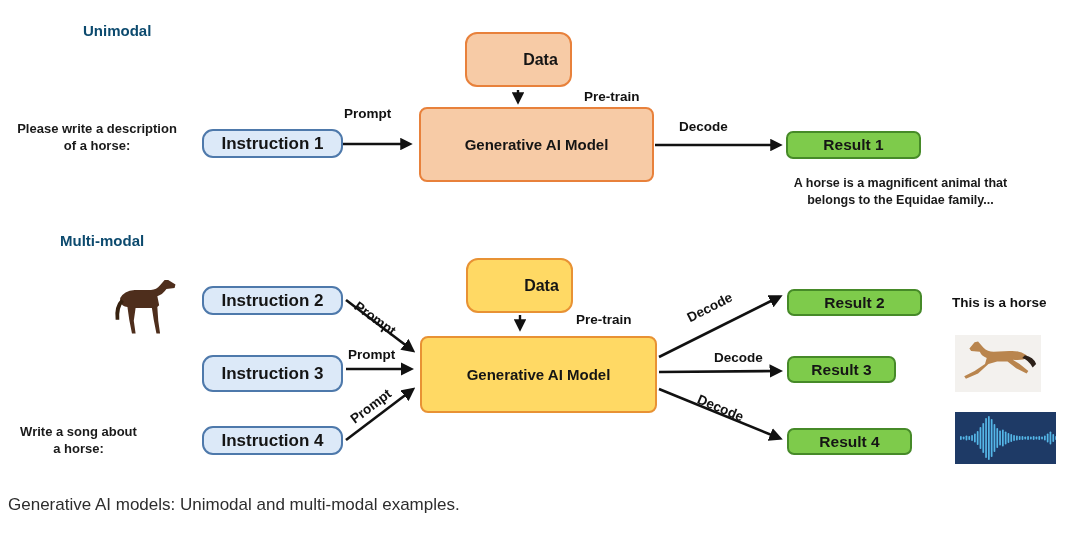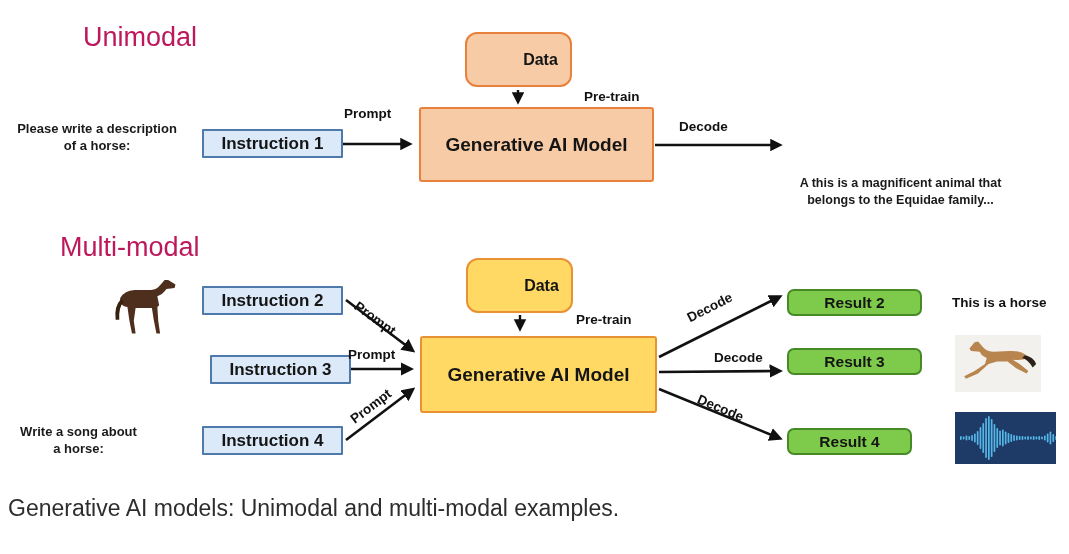--- a/index.html
+++ b/index.html
@@ -3,33 +3,33 @@
 <meta charset="utf-8">
 <style>
   html,body { margin:0; padding:0; background:#ffffff; font-family:"Liberation Sans", sans-serif; }
   .canvas { position:relative; width:1069px; height:554px; background:#ffffff; overflow:hidden; }
   .overlay { position:absolute; left:0; top:0; width:1069px; height:554px; pointer-events:none; }
 
   .box { position:absolute; box-sizing:border-box; display:flex; align-items:center; justify-content:center;
          font-weight:700; color:#151515; text-align:center; }
   .peach  { background:var(--peach-fill,#F7CBA6);  border:2.5px solid var(--orange-border,#E8813B); }
   .yellow { background:var(--yellow-fill,#FFD964); border:2.5px solid var(--yellow-border,#E89234); }
-  .blue   { background:var(--blue-fill,#DCE9F8);   border:2.5px solid var(--blue-border,#4E79AB); border-radius:1px; }
+  .blue   { background:var(--blue-fill,#DCE9F8);   border:2.5px solid var(--blue-border,#4E79AB); border-radius:11px; }
   .green  { background:var(--green-fill,#7ECB4B);  border:2.5px solid var(--green-border,#468A28); border-radius:7px; }
   .data-box  { border-radius:12px; font-size:16px;padding-left:44px; }
-  .model-box { border-radius:3px; font-size:19px; }
+  .model-box { border-radius:8px; font-size:15px; }
   .instr  { font-size:17px; }
   .result { font-size:15.5px; }
 
-  .heading { position:absolute; font-size:27px; font-weight:400; color:#be185d; white-space:nowrap; }
+  .heading { position:absolute; font-size:15px; font-weight:700; color:#0c4a6e; white-space:nowrap; }
   .lbl  { position:absolute; font-size:13.5px; font-weight:700; color:#111; white-space:nowrap; }
   .rot  { transform-origin:left center; }
   .side { position:absolute; font-size:13px; font-weight:700; color:#1a1a1a; text-align:center; line-height:1.3; }
   .outtext { position:absolute; font-size:12.5px; font-weight:700; color:#1a1a1a; text-align:center; line-height:1.35; }
-  .caption { position:absolute; font-size:23px; font-weight:400; color:#2d2d2d; white-space:nowrap; }
+  .caption { position:absolute; font-size:17px; font-weight:400; color:#2d2d2d; white-space:nowrap; }
 
   .imgbox { position:absolute; }
   .runbg  { background:#f3f1ee; display:flex; align-items:center; justify-content:center; }
   .wavebg { background:var(--waveform-bg,#1E3A66); }
 </style>
 </head>
 <body>
 
 <div class="canvas">
 
@@ -60,23 +60,24 @@
     <div>Please write a description</div>
     <div>of a horse:</div>
   </div>
 
   <div class="box blue instr" style="left:202px;top:129px;width:141px;height:29px">Instruction 1</div>
   <div class="lbl" style="left:344px;top:106px">Prompt</div>
 
   <div class="box peach model-box" style="left:419px;top:107px;width:235px;height:75px">Generative AI Model</div>
 
   <div class="lbl" style="left:679px;top:119px">Decode</div>
+  <div class="box green result" style="left:786px;top:131px;width:135px;height:28px">Result 1</div>
 
   <div class="outtext" style="left:768px;top:175px;width:265px">
-    <div>A this is a magnificent animal that</div>
+    <div>A horse is a magnificent animal that</div>
     <div>belongs to the Equidae family...</div>
   </div>
 
   <div class="heading" style="left:60px;top:232px">Multi-modal</div>
 
   <div class="box yellow data-box" style="left:466px;top:258px;width:107px;height:55px">Data</div>
   <div class="lbl" style="left:576px;top:312px">Pre-train</div>
   <div class="box yellow model-box" style="left:420px;top:336px;width:237px;height:77px">Generative AI Model</div>
 
   <div class="imgbox" style="left:110px;top:279px;width:82px;height:58px">
@@ -84,24 +85,24 @@
       <path d="M11 21 Q15 13 27 12 L45 12 Q51 12 55 7 L60 1 L64 1 L72 6 L71 10 L62 11 Q58 17 52 19 L54 29 L52 31 L53 46 L55 60 L51 60 L48 45 L46 32 L40 32 L28 32 L26 46 L28 60 L24 60 L21 45 L19 31 Q13 30 11 25 Z" fill="#4e2e1c"></path>
       <path d="M12 22 Q4 30 6 45 L10 45 Q9 31 15 25 Z" fill="#37210f"></path>
     </svg>
   </div>
   <div class="box blue instr" style="left:202px;top:286px;width:141px;height:29px">Instruction 2</div>
   <div class="lbl rot" style="left:356px;top:297px;transform:rotate(36deg)">Prompt</div>
   <div class="lbl rot" style="left:688px;top:311px;transform:rotate(-27deg)">Decode</div>
   <div class="box green result" style="left:787px;top:289px;width:135px;height:27px">Result 2</div>
   <div class="lbl" style="left:952px;top:295px">This is a horse</div>
 
-  <div class="box blue instr" style="left:210px;top:355px;width:141px;height:29px">Instruction 3</div>
+  <div class="box blue instr" style="left:202px;top:355px;width:141px;height:37px">Instruction 3</div>
   <div class="lbl" style="left:348px;top:347px">Prompt</div>
   <div class="lbl" style="left:714px;top:350px">Decode</div>
-  <div class="box green result" style="left:787px;top:348px;width:135px;height:27px">Result 3</div>
+  <div class="box green result" style="left:787px;top:356px;width:109px;height:27px">Result 3</div>
   <div class="imgbox runbg" style="left:955px;top:335px;width:86px;height:57px">
     <svg viewBox="0 0 90 60" width="80" height="52">
       <path d="M78 20 Q70 14 58 15 L40 16 Q33 16 28 11 L22 4 L18 5 L12 12 L14 15 L24 16 Q26 21 32 23 L30 30 L18 38 L6 44 L8 47 L22 41 L34 30 L44 27 L56 27 L66 35 L78 41 L80 38 L70 30 L62 25 Q74 26 78 23 Z" fill="#b9854e"></path>
       <path d="M76 20 Q86 22 89 30 L85 34 Q80 25 73 23 Z" fill="#2c2018"></path>
     </svg>
   </div>
 
   <div class="side" style="left:6px;top:424px;width:145px">
     <div>Write a song about</div>
     <div>a horse:</div>

